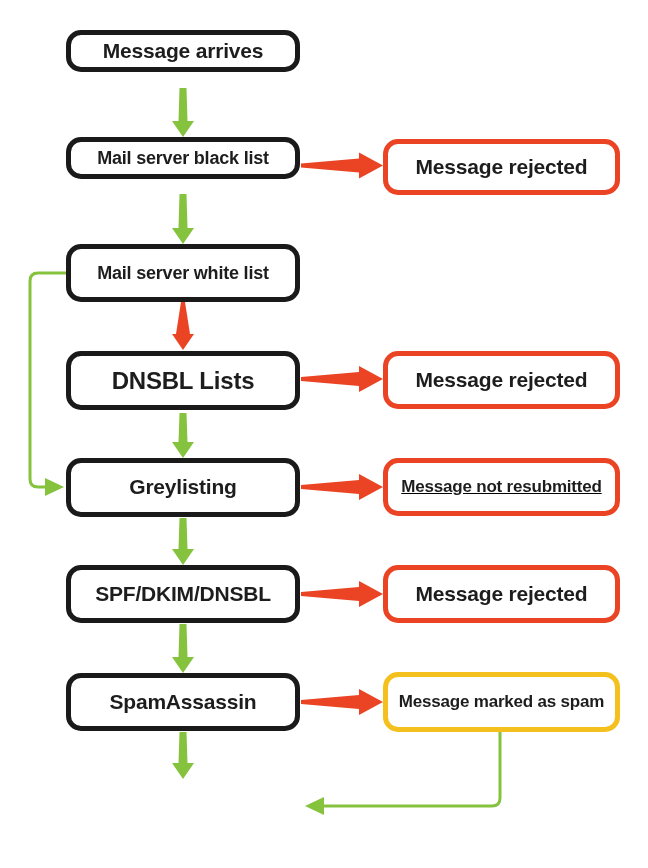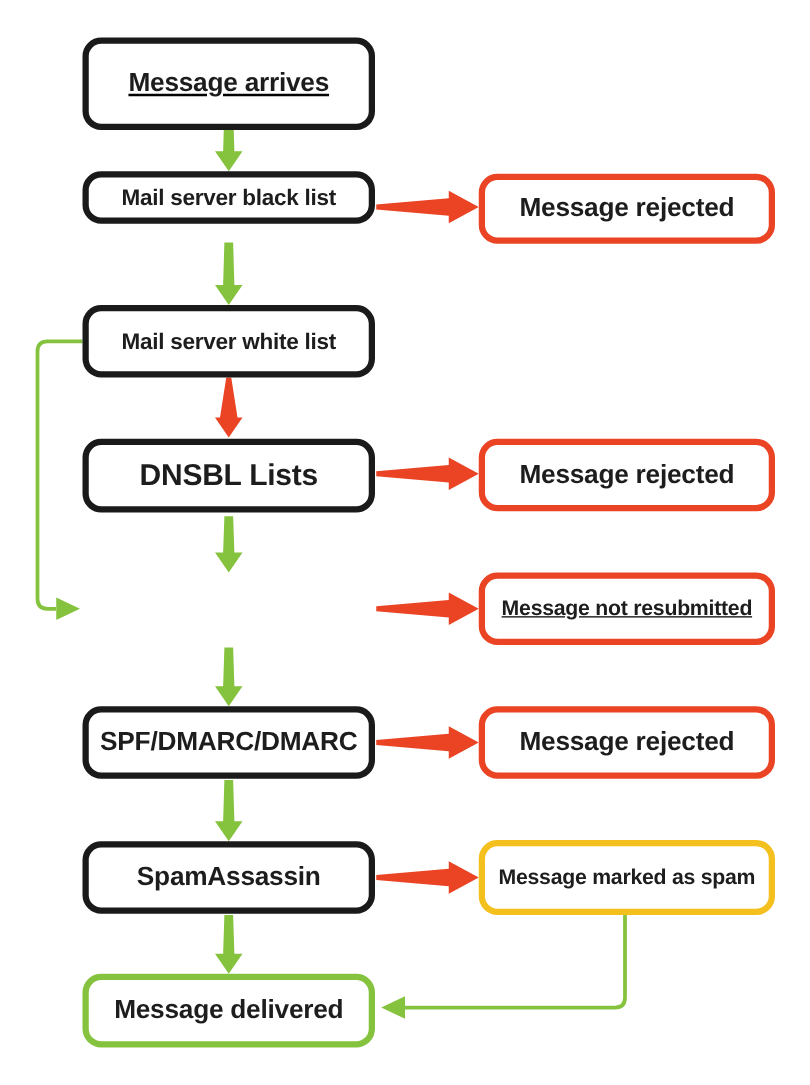--- a/index.html
+++ b/index.html
@@ -67,48 +67,48 @@
     <polygon class="fill-red" points="301,592 359,587 359,581 383,594 359,607 359,601 301,596"></polygon>
     <polygon class="fill-red" points="301,700 359,695 359,689 383,702 359,715 359,709 301,704"></polygon>
 
     <path class="stroke-green" d="M 66 273 L 38 273 Q 30 273 30 281 L 30 479 Q 30 487 38 487 L 45 487"></path>
     <polygon class="fill-green" points="45,478 64,487 45,496"></polygon>
 
     <path class="stroke-green" d="M 500 732 L 500 798 Q 500 806 492 806 L 324 806"></path>
     <polygon class="fill-green" points="324,797 305,806 324,815"></polygon>
   </svg>
 
-  <div class="node lg" style="left:66px;top:30px;width:234px;height:74px;text-decoration:underline;">
+  <div class="node lg" style="left:66px;top:30px;width:234px;height:42px;">
     <span class="lbl">Message arrives</span>
   </div>
 
   <div class="node md" style="left:66px;top:137px;width:234px;height:42px;">
     <span class="lbl">Mail server black list</span>
   </div>
 
   <div class="node md" style="left:66px;top:244px;width:234px;height:58px;">
     <span class="lbl">Mail server white list</span>
   </div>
 
   <div class="node xl" style="left:66px;top:351px;width:234px;height:59px;">
     <span class="lbl">DNSBL Lists</span>
   </div>
 
+  <div class="node lg" style="left:66px;top:458px;width:234px;height:59px;">
+    <span class="lbl">Greylisting</span>
+  </div>
 
   <div class="node lg" style="left:66px;top:565px;width:234px;height:58px;">
-    <span class="lbl">SPF/DMARC/DMARC</span>
+    <span class="lbl">SPF/DKIM/DNSBL</span>
   </div>
 
   <div class="node lg" style="left:66px;top:673px;width:234px;height:58px;">
     <span class="lbl">SpamAssassin</span>
   </div>
 
-  <div class="node green lg" style="left:66px;top:779px;width:234px;height:59px;">
-    <span class="lbl">Message delivered</span>
-  </div>
 
   <div class="node red lg" style="left:383px;top:139px;width:237px;height:56px;">
     <span class="lbl">Message rejected</span>
   </div>
 
   <div class="node red lg" style="left:383px;top:351px;width:237px;height:58px;">
     <span class="lbl">Message rejected</span>
   </div>
 
   <div class="node red sm" style="left:383px;top:458px;width:237px;height:58px;text-decoration:underline;">

